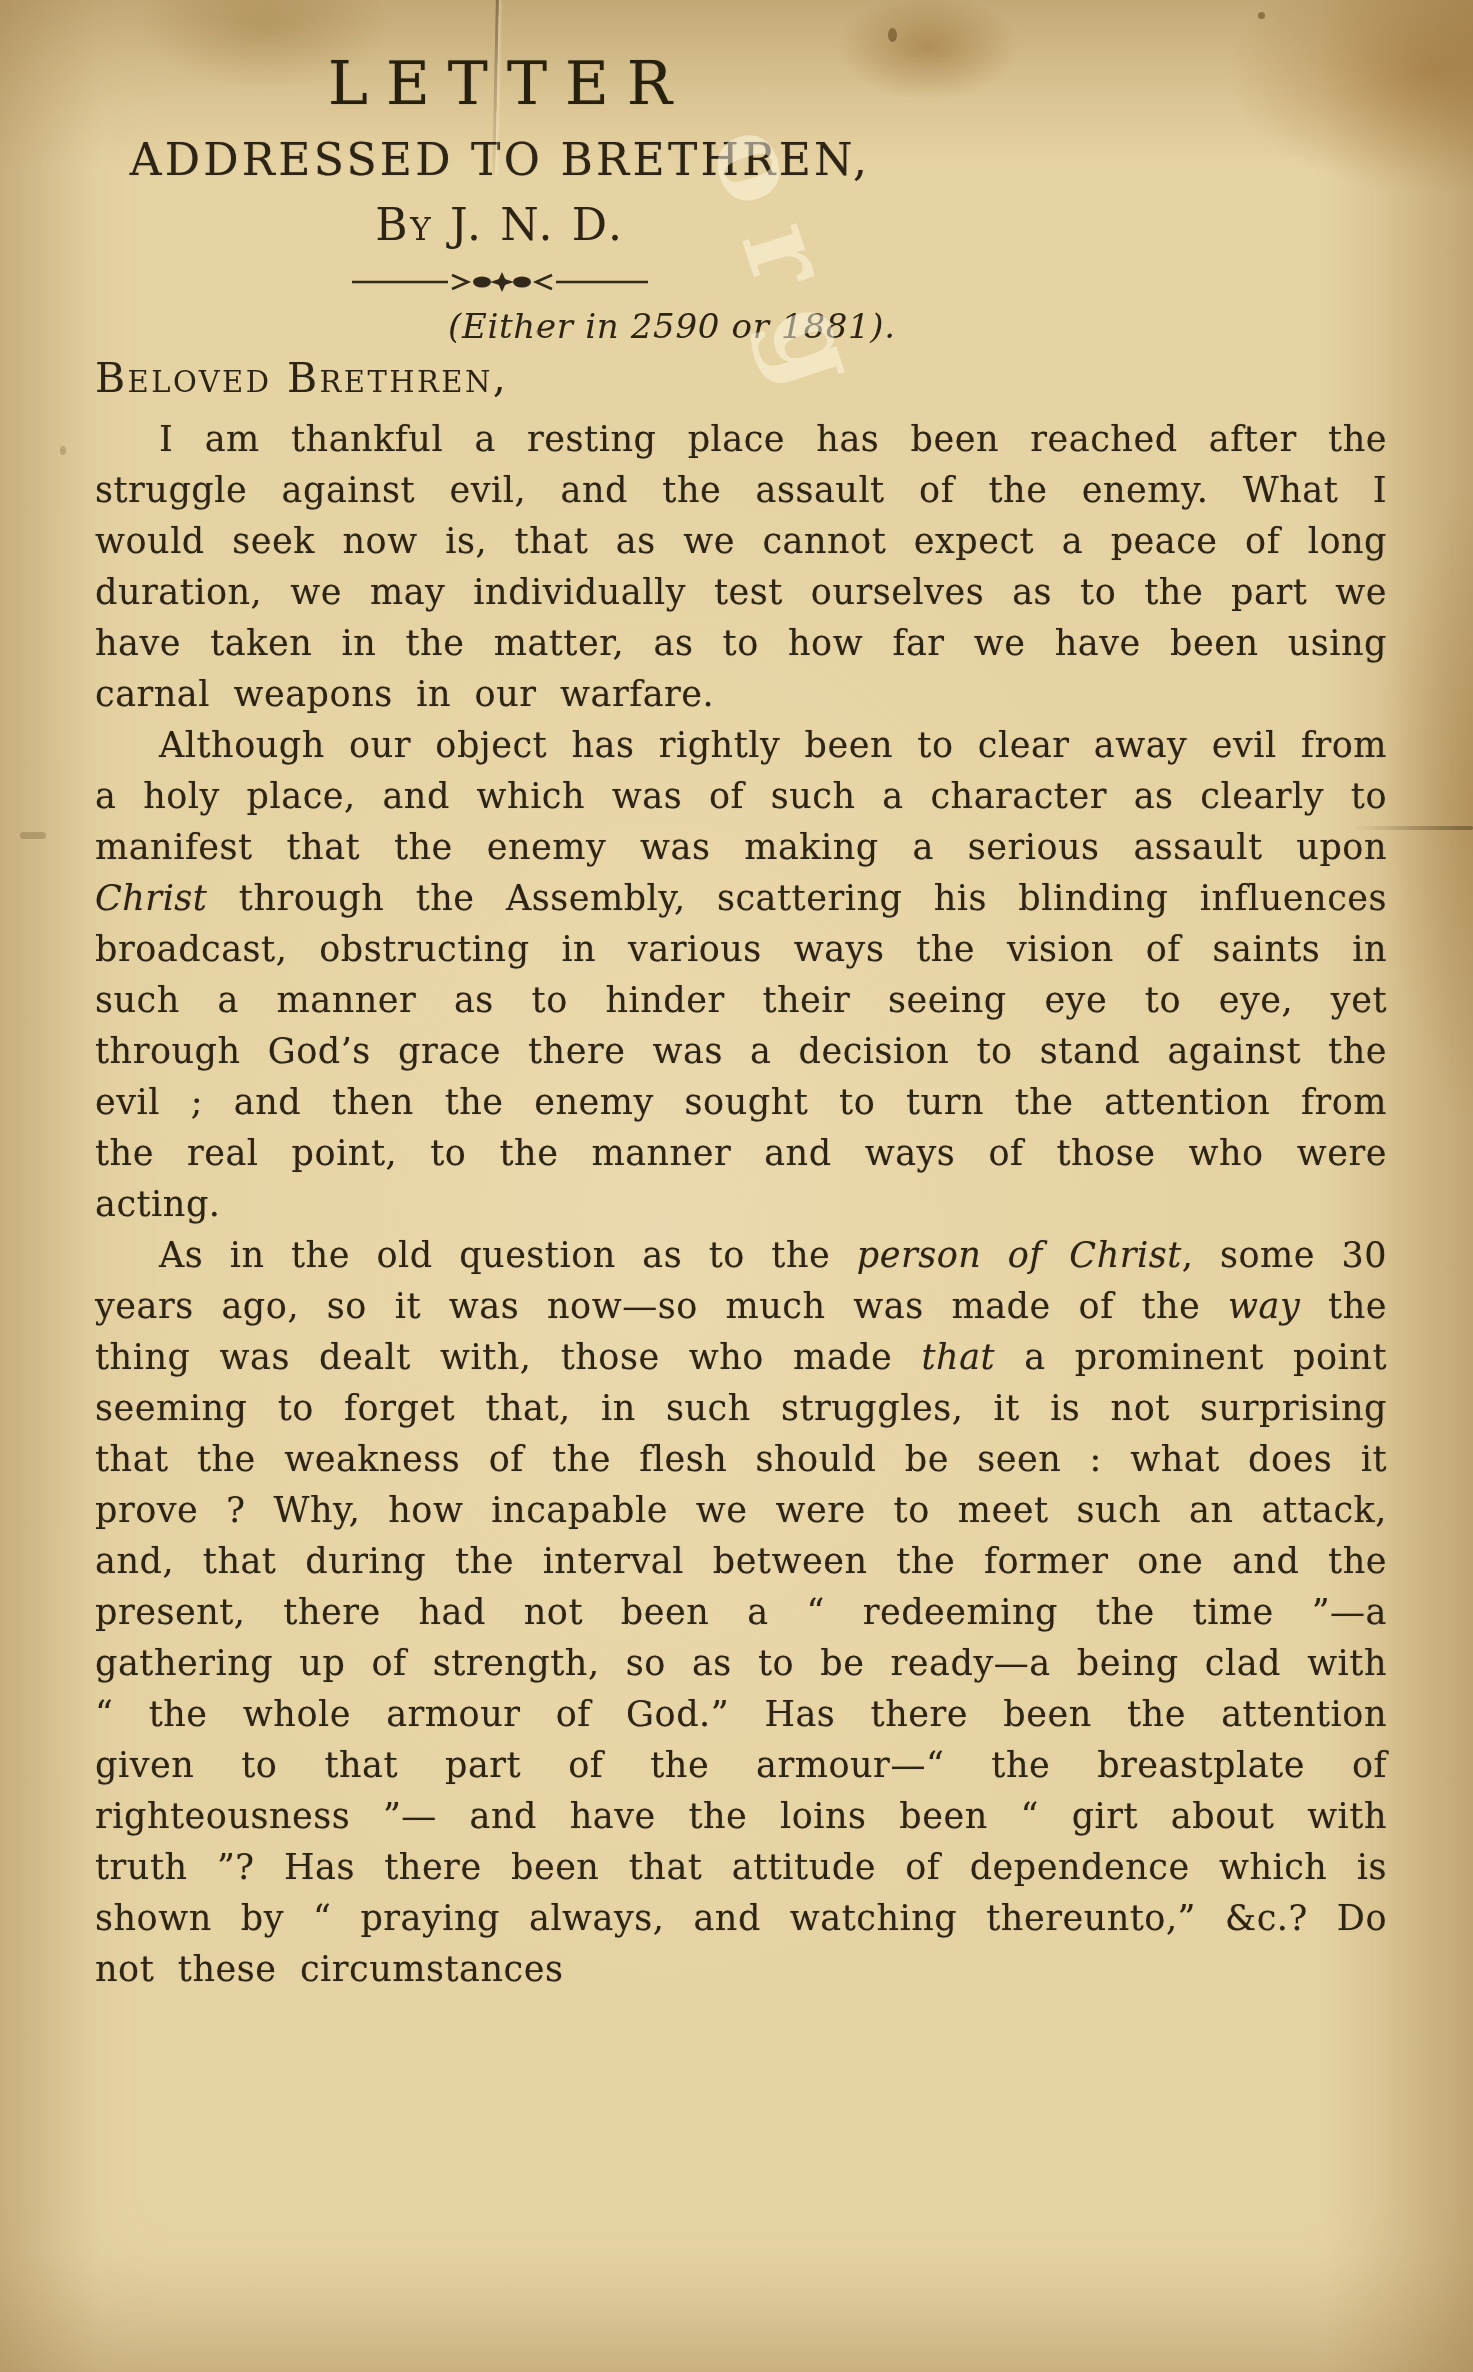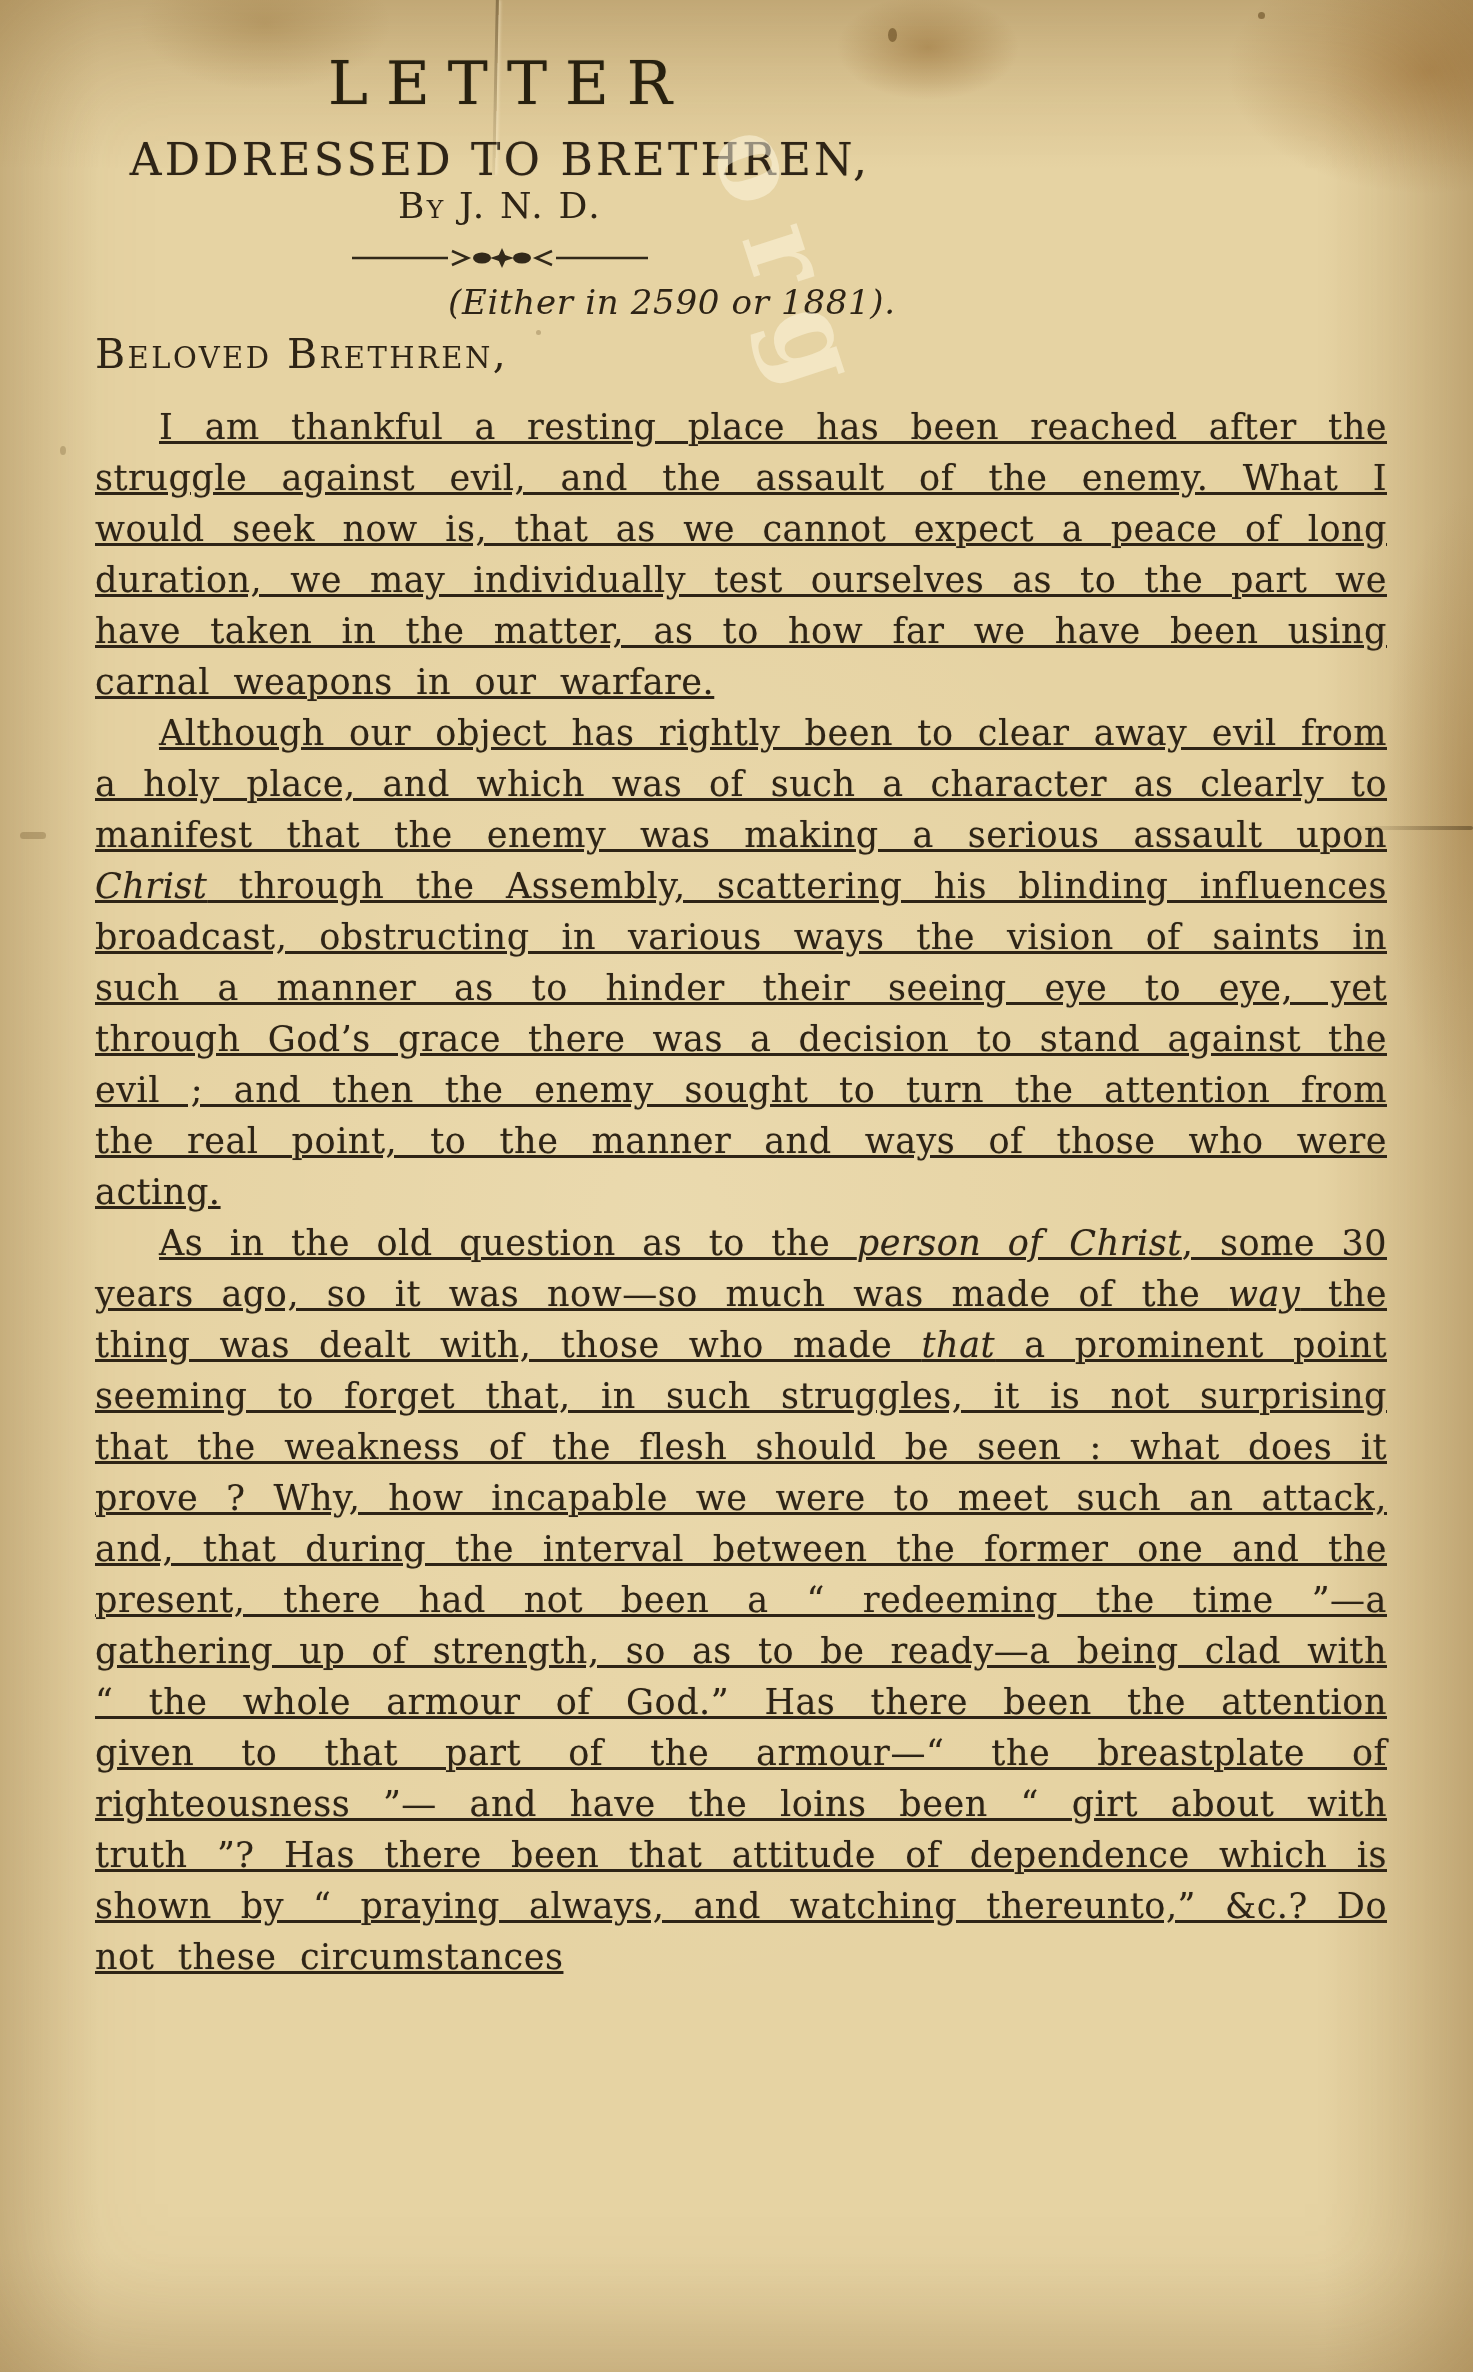--- a/index.html
+++ b/index.html
@@ -53,34 +53,34 @@
   .heading { width: 840px; margin-left: 80px; padding-top: 48px; text-align: center; }
   .title {
     font-size: 60px; letter-spacing: 0.30em; text-indent: 0.30em;
     color: #27200f; text-shadow: 0 0 1px rgba(40,32,15,0.55);
   }
   .subtitle {
     margin-top: 16px; font-size: 44px; letter-spacing: 0.075em;
     text-shadow: 0 0 1px rgba(40,32,15,0.4);
   }
   .byline {
-    font-size: 36px; font-variant: small-caps; letter-spacing: 0.06em;
+    margin-top: 14px; font-size: 44px; font-variant: small-caps; letter-spacing: 0.06em;
   }
   .ornament { margin-top: 20px; }
   .ornament svg { display: inline-block; vertical-align: middle; }
   
   .date-note {
     margin: 12px 0 0 448px;
     font-style: italic; font-size: 34px; letter-spacing: 0.02em;
   }
   .salutation {
     margin: 8px 0 0 95px;
     font-size: 41px; font-variant: small-caps; letter-spacing: 0.06em;
   }
-  .letter-body { margin: 24px 86px 0 95px; text-decoration: underline; }
+  .letter-body { margin: 12px 86px 0 95px; }
   .body-para {
     margin: 0; text-indent: 64px; text-align: justify;
     font-size: 35px; line-height: 51px;
     word-spacing: 0.34em; letter-spacing: 0.015em;
     text-shadow: 0 0 1px rgba(40,32,15,0.35);
   }
   .it { font-style: italic; }
 </style>
 </head>
 <body>

